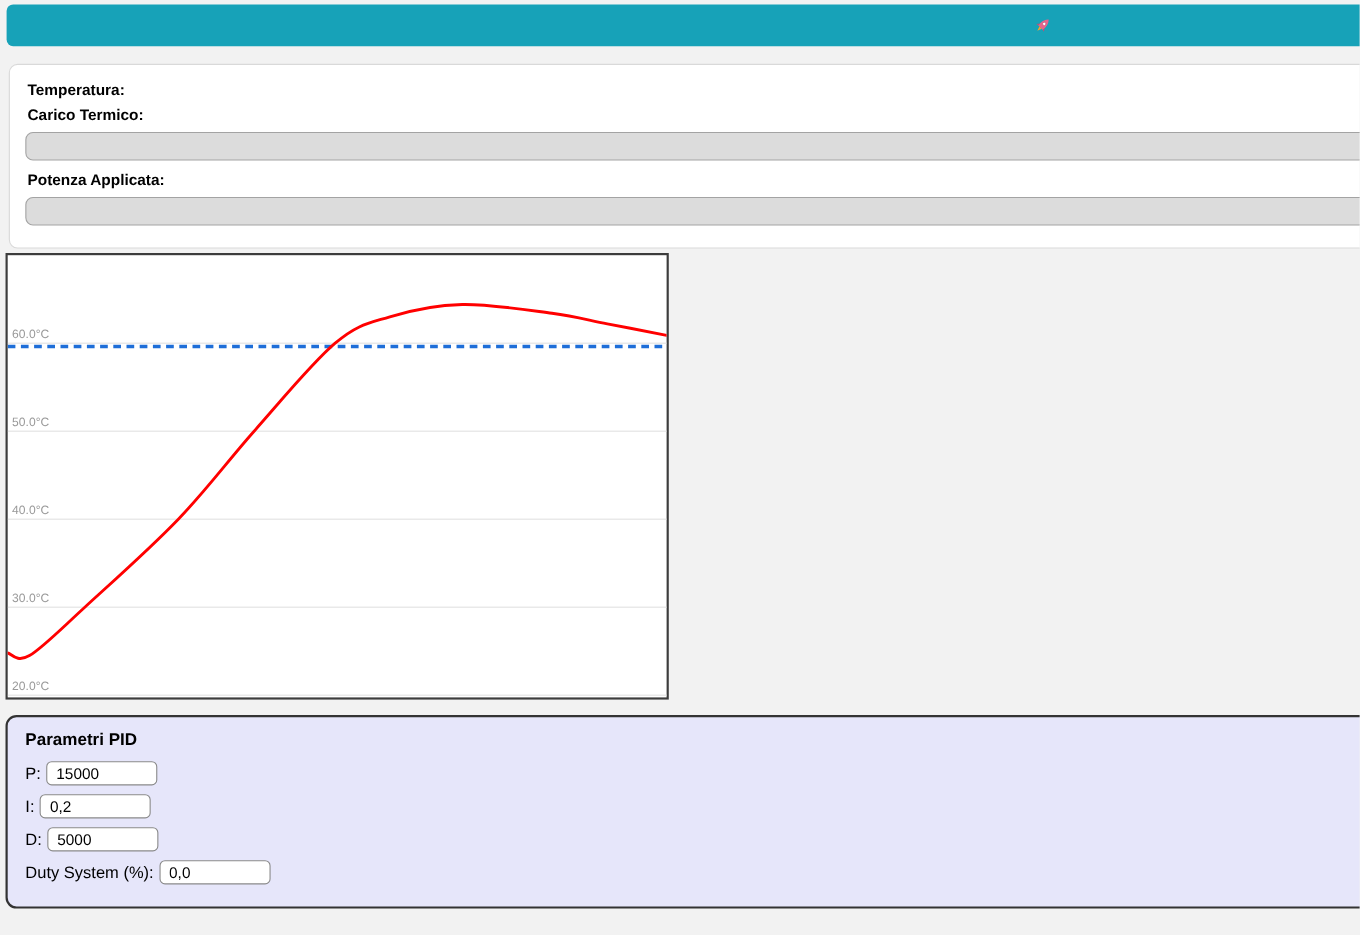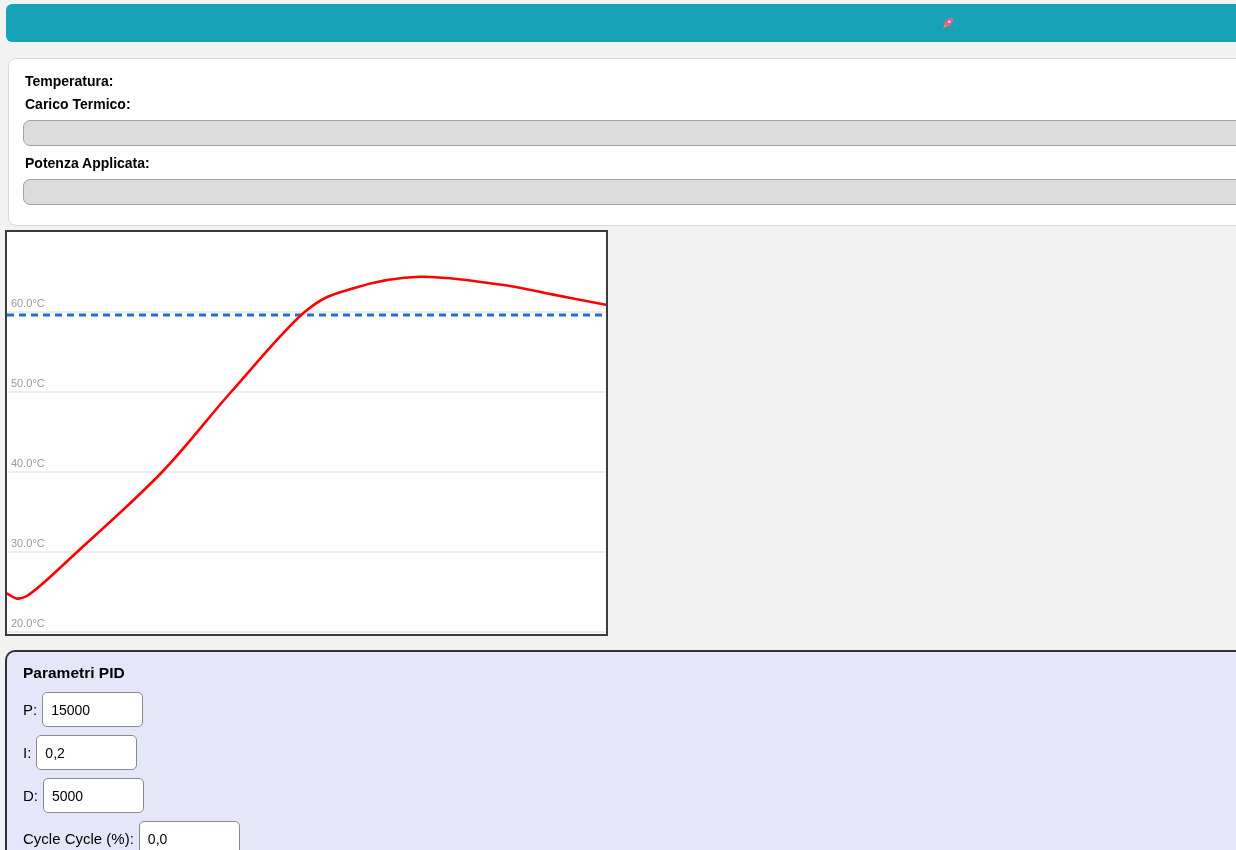--- a/index.html
+++ b/index.html
@@ -68,21 +68,21 @@
   .pid-title {
     font-size: 15.5px; font-weight: bold; color: #000;
     margin: 2px 0 10px 4px;
   }
   .pid-row {
     display: flex; align-items: center; gap: 5px;
     margin: 0 0 8px 4px;
     font-size: 15px; color: #000;
   }
   .pid-row input {
-    width: 101px; height: 35px;
+    width: 101px; height: 22px;
     border: 1px solid #8a8a8a;
     border-radius: 5px;
     padding: 0 8px;
     font-size: 14px;
     font-family: "Liberation Sans", sans-serif;
     background: #ffffff;
     color: #000;
   }
 </style>
 </head>
@@ -135,18 +135,18 @@
     </div>
     <div class="pid-row">
       <span>I:</span>
       <input type="text" value="0,2" style="">
     </div>
     <div class="pid-row">
       <span>D:</span>
       <input type="text" value="5000" style="">
     </div>
     <div class="pid-row">
-      <span>Cycle Cycle (%):</span>
+      <span>Duty System (%):</span>
       <input type="text" value="0,0" style="">
     </div>
   </div>
 
 </div>
 
 </body></html>

